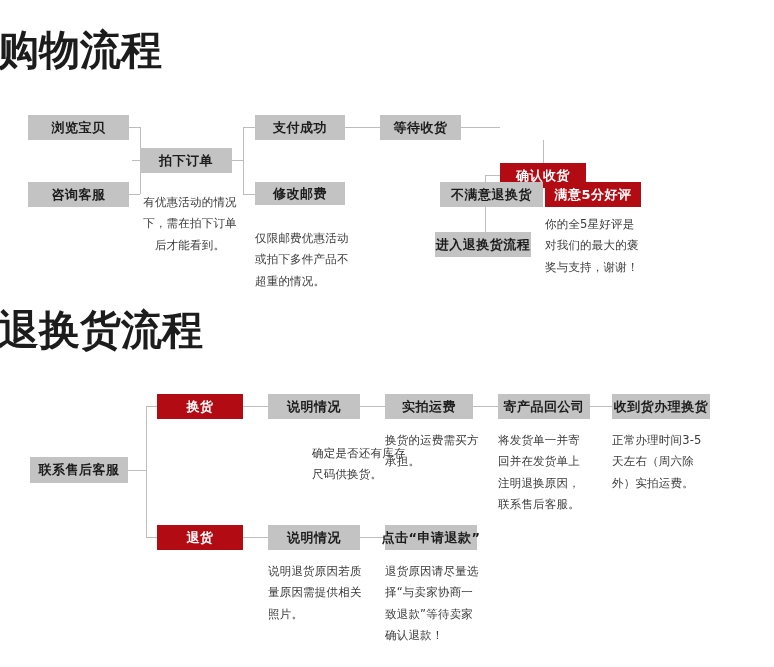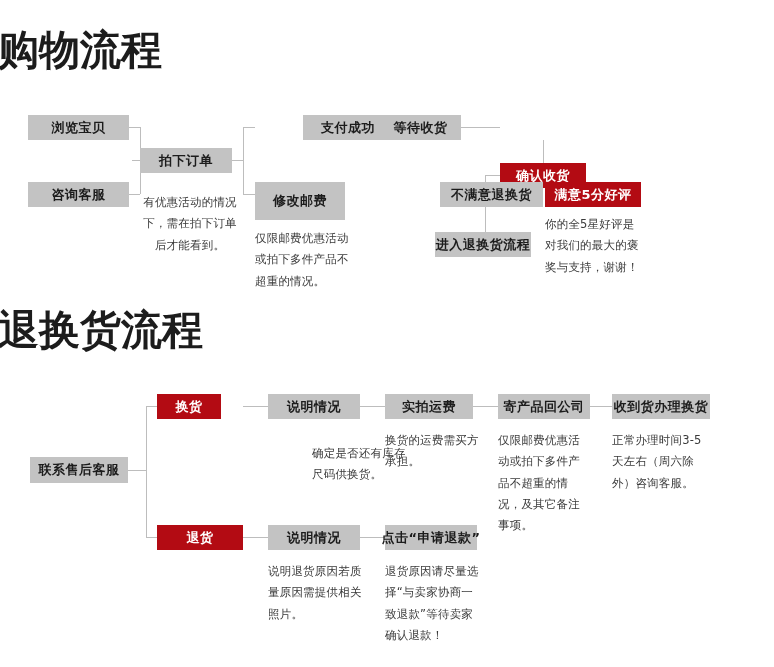--- a/index.html
+++ b/index.html
@@ -87,42 +87,42 @@
       <div class="line h" style="left: 360px; top: 406px; width: 25px;"></div>
       <div class="line h" style="left: 473px; top: 406px; width: 25px;"></div>
       <div class="line h" style="left: 590px; top: 406px; width: 22px;"></div>
       <div class="line h" style="left: 243px; top: 537px; width: 25px;"></div>
       <div class="line h" style="left: 360px; top: 537px; width: 25px;"></div>
     </div>
   <div id="node-layer">
       <div class="node gray" style="left: 28px; top: 115px; width: 101px; height: 25px;">浏览宝贝</div>
       <div class="node gray" style="left: 28px; top: 182px; width: 101px; height: 25px;">咨询客服</div>
       <div class="node gray" style="left: 140px; top: 148px; width: 92px; height: 25px;">拍下订单</div>
-      <div class="node gray" style="left: 255px; top: 115px; width: 90px; height: 25px; margin-left: 48px;">支付成功</div>
-      <div class="node gray" style="left: 255px; top: 182px; width: 90px; height: 38px;">修改邮费</div>
+      <div class="node gray" style="left: 255px; top: 115px; width: 90px; height: 25px;">支付成功</div>
+      <div class="node gray" style="left: 255px; top: 182px; width: 90px; height: 23px;">修改邮费</div>
       <div class="node gray" style="left: 380px; top: 115px; width: 81px; height: 25px;">等待收货</div>
       <div class="node red" style="left: 500px; top: 115px; width: 86px; height: 25px; margin-top: 48px;">确认收货</div>
       <div class="node gray" style="left: 440px; top: 182px; width: 103px; height: 25px;">不满意退换货</div>
       <div class="node red" style="left: 545px; top: 182px; width: 96px; height: 25px;">满意5分好评</div>
       <div class="node gray" style="left: 435px; top: 232px; width: 96px; height: 25px;">进入退换货流程</div>
       <div class="node gray" style="left: 30px; top: 457px; width: 98px; height: 26px;">联系售后客服</div>
-      <div class="node red" style="left: 157px; top: 394px; width: 64px; height: 25px;">换货</div>
+      <div class="node red" style="left: 157px; top: 394px; width: 86px; height: 25px;">换货</div>
       <div class="node gray" style="left: 268px; top: 394px; width: 92px; height: 25px;">说明情况</div>
       <div class="node gray" style="left: 385px; top: 394px; width: 88px; height: 25px;">实拍运费</div>
       <div class="node gray" style="left: 498px; top: 394px; width: 92px; height: 25px;">寄产品回公司</div>
       <div class="node gray" style="left: 612px; top: 394px; width: 98px; height: 25px;">收到货办理换货</div>
       <div class="node red" style="left: 157px; top: 525px; width: 86px; height: 25px;">退货</div>
       <div class="node gray" style="left: 268px; top: 525px; width: 92px; height: 25px;">说明情况</div>
       <div class="node gray" style="left: 385px; top: 525px; width: 92px; height: 25px;">点击“申请退款”</div>
     </div>
   <div id="note-layer">
       <div class="note" style="left: 143px; top: 192px; width: 94px; text-align: center;">有优惠活动的情况下，需在拍下订单后才能看到。</div>
       <div class="note" style="left: 255px; top: 228px; width: 99px;">仅限邮费优惠活动或拍下多件产品不超重的情况。</div>
       <div class="note" style="left: 545px; top: 214px; width: 99px;">你的全5星好评是对我们的最大的褒奖与支持，谢谢！</div>
       <div class="note" style="left: 268px; top: 443px; width: 100px; margin-left: 44px;">确定是否还有库存尺码供换货。</div>
       <div class="note" style="left: 385px; top: 430px; width: 100px;">换货的运费需买方承担。</div>
-      <div class="note" style="left: 498px; top: 430px; width: 92px;">仅限邮费优惠活动或拍下多件产品不超重的情况，及其它备注事项。</div>
-      <div class="note" style="left: 612px; top: 430px; width: 100px;">正常办理时间3-5天左右（周六除外）咨询客服。</div>
+      <div class="note" style="left: 498px; top: 430px; width: 92px;">将发货单一并寄回并在发货单上注明退换原因，联系售后客服。</div>
+      <div class="note" style="left: 612px; top: 430px; width: 100px;">正常办理时间3-5天左右（周六除外）实拍运费。</div>
       <div class="note" style="left: 268px; top: 561px; width: 100px;">说明退货原因若质量原因需提供相关照片。</div>
       <div class="note" style="left: 385px; top: 561px; width: 98px;">退货原因请尽量选择“与卖家协商一致退款”等待卖家确认退款！</div>
     </div>
 
 </div>
 
 </body></html>

